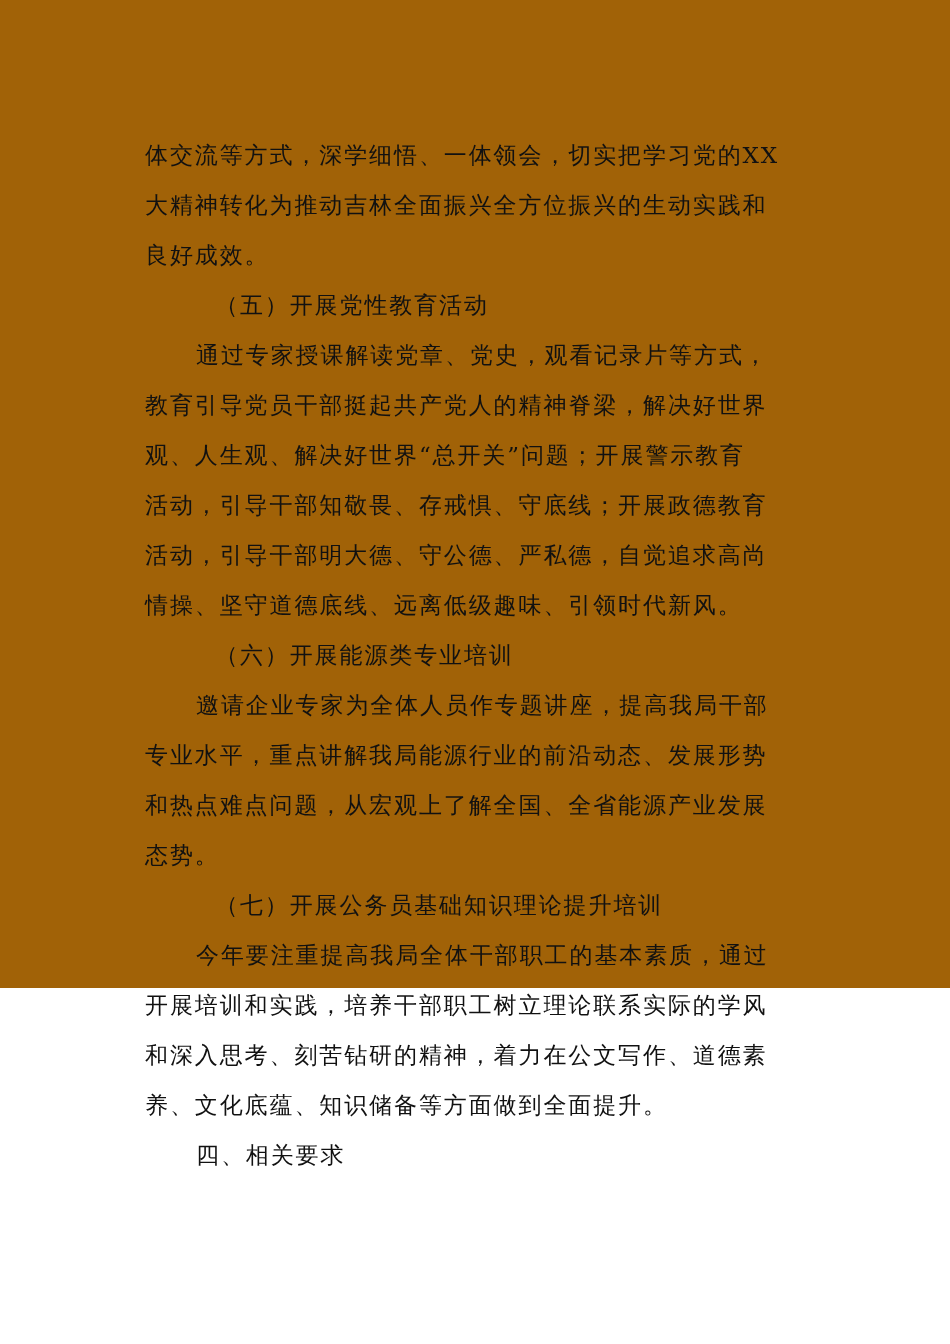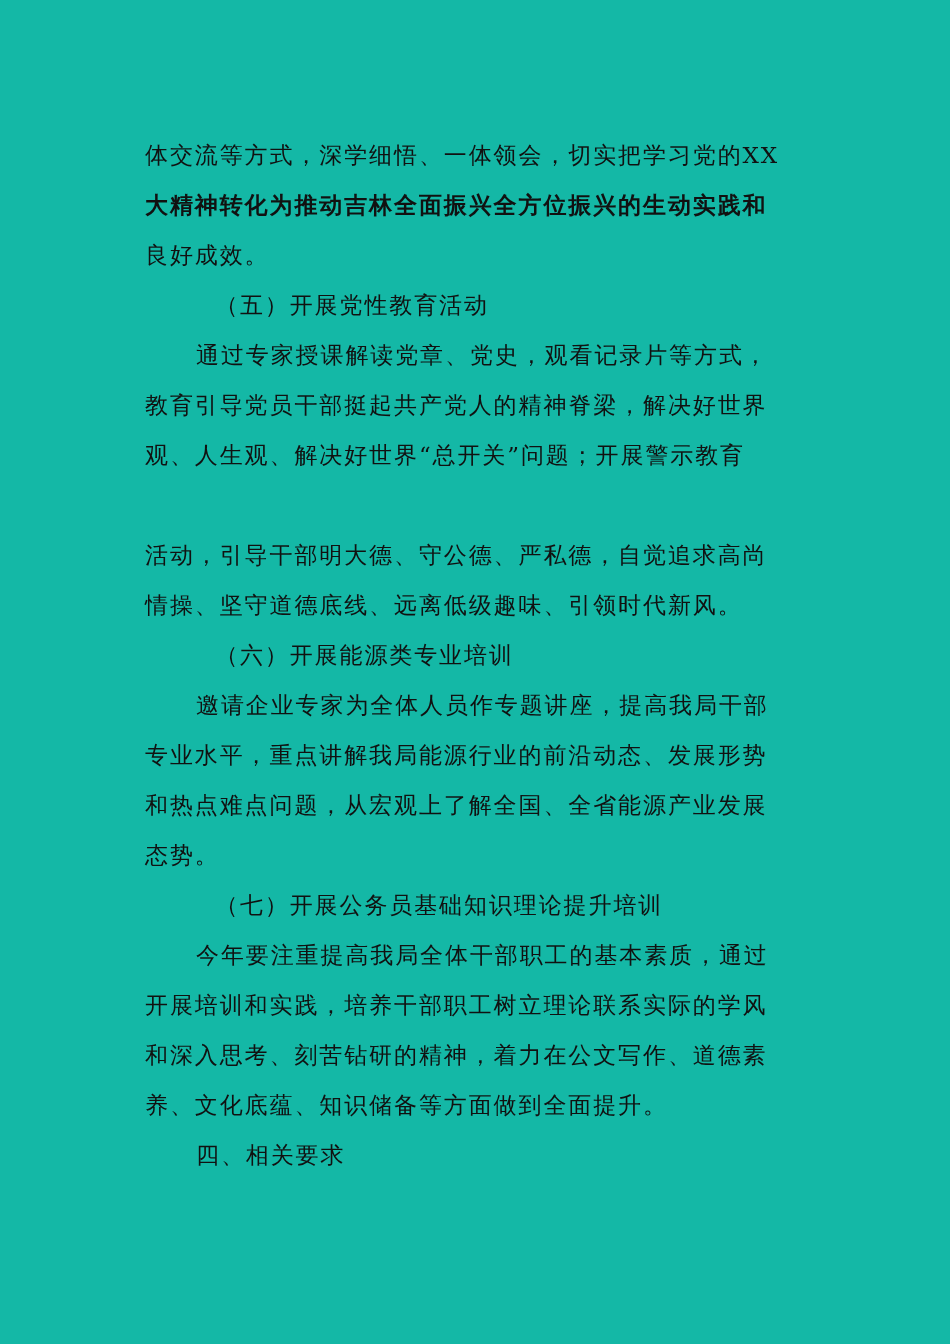--- a/index.html
+++ b/index.html
@@ -13,22 +13,22 @@
       position: relative;
       overflow: hidden;
       font-family: "DejaVu Serif", "Liberation Serif", serif;
       color: #111111;
     }
     .page {
       position: absolute;
       left: 0;
       top: 0;
       width: 950px;
-      height: 1344px;
-      background: #14b8a6;
+      height: 988px;
+      background: #a16207;
     }
     .line {
       position: absolute;
       left: 145px;
       width: 670px;
       height: 50px;
       font-size: 23px;
       line-height: 50px;
       white-space: nowrap;
       letter-spacing: 1.9px;
@@ -36,27 +36,28 @@
     .indent-heading { left: 215px; }
     .indent-para { left: 196px; }
     .indent-section { left: 196px; }
   </style>
 </head>
 <body>
 
 <div class="page">
 
   <div class="line" style="top:130px;">体交流等方式，深学细悟、一体领会，切实把学习党的XX</div>
-  <div class="line" style="top:180px;font-weight:bold;">大精神转化为推动吉林全面振兴全方位振兴的生动实践和</div>
+  <div class="line" style="top:180px;">大精神转化为推动吉林全面振兴全方位振兴的生动实践和</div>
   <div class="line" style="top:230px;">良好成效。</div>
 
   <div class="line indent-heading" style="top:280px;">（五）开展党性教育活动</div>
   <div class="line indent-para" style="top:330px;">通过专家授课解读党章、党史，观看记录片等方式，</div>
   <div class="line" style="top:380px;">教育引导党员干部挺起共产党人的精神脊梁，解决好世界</div>
   <div class="line" style="top:430px;">观、人生观、解决好世界“总开关”问题；开展警示教育</div>
+  <div class="line" style="top:480px;">活动，引导干部知敬畏、存戒惧、守底线；开展政德教育</div>
   <div class="line" style="top:530px;">活动，引导干部明大德、守公德、严私德，自觉追求高尚</div>
   <div class="line" style="top:580px;">情操、坚守道德底线、远离低级趣味、引领时代新风。</div>
 
   <div class="line indent-heading" style="top:630px;">（六）开展能源类专业培训</div>
   <div class="line indent-para" style="top:680px;">邀请企业专家为全体人员作专题讲座，提高我局干部</div>
   <div class="line" style="top:730px;">专业水平，重点讲解我局能源行业的前沿动态、发展形势</div>
   <div class="line" style="top:780px;">和热点难点问题，从宏观上了解全国、全省能源产业发展</div>
   <div class="line" style="top:830px;">态势。</div>
 
   <div class="line indent-heading" style="top:880px;">（七）开展公务员基础知识理论提升培训</div>

